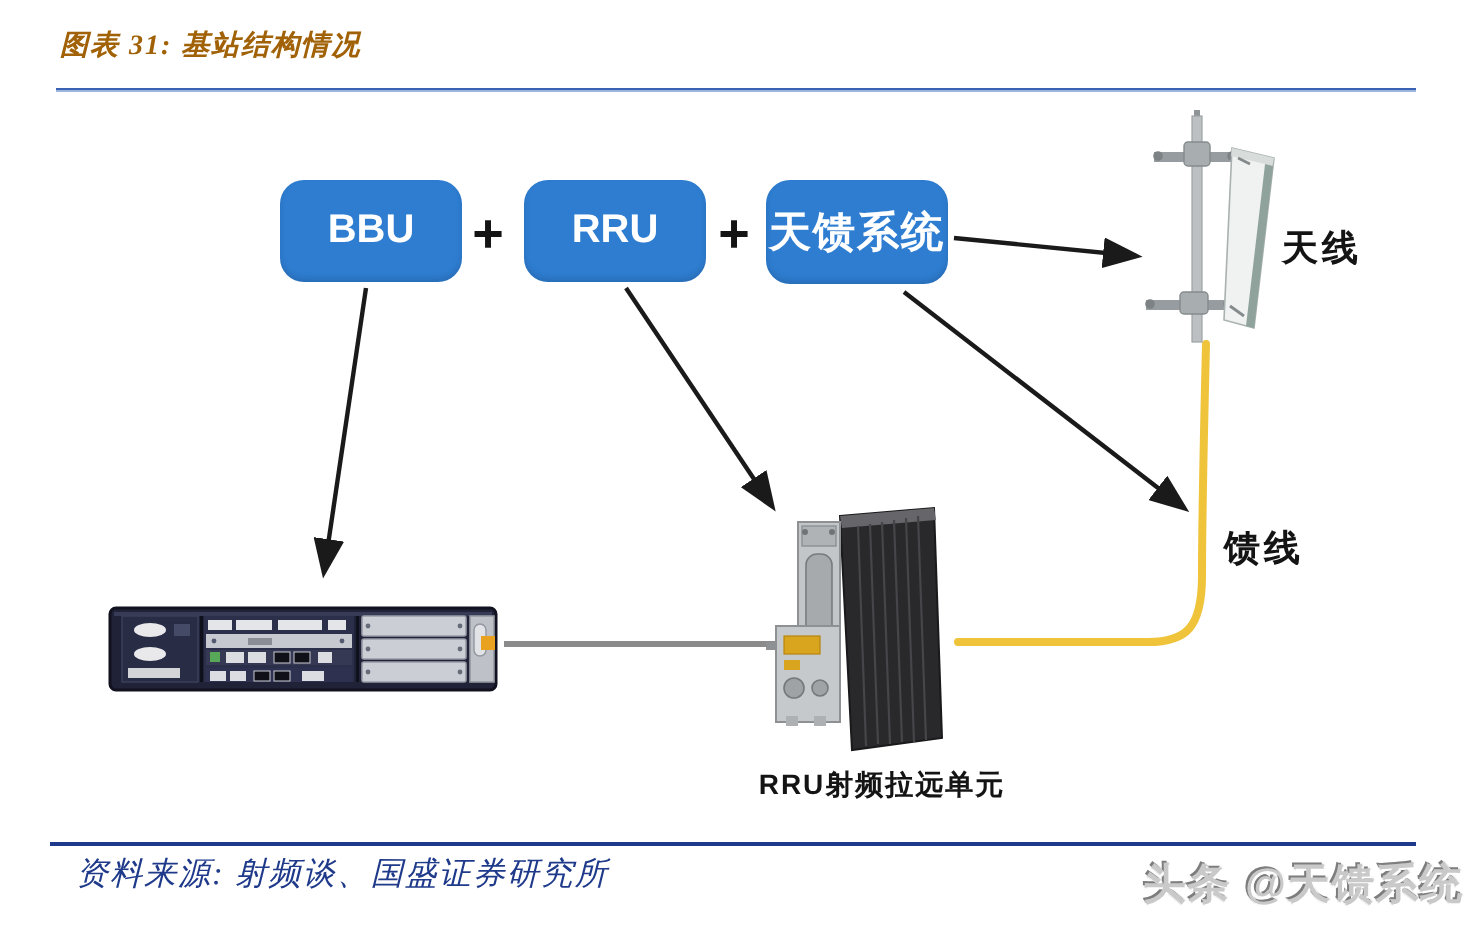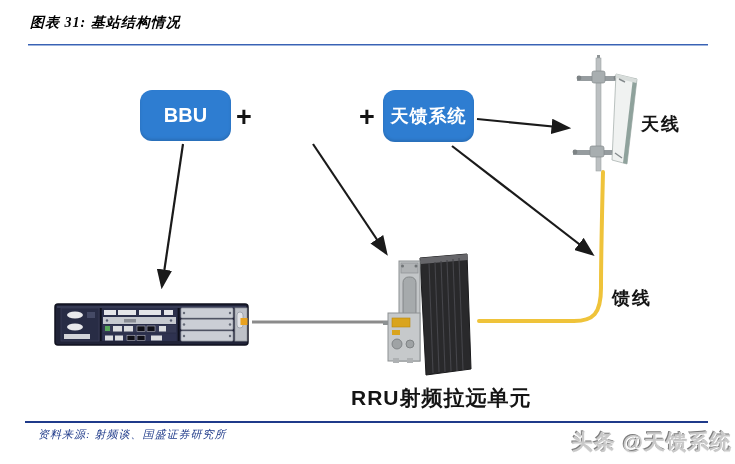--- a/index.html
+++ b/index.html
@@ -13,21 +13,21 @@
     font-family: "Liberation Sans", sans-serif;
   }
   .fig-title {
     position: absolute;
     left: 30px; top: 14px;
     font-family: "Liberation Serif", serif;
     font-style: italic;
     font-weight: 700;
     font-size: 14px;
     letter-spacing: 1px;
-    color: #000000;
+    color: #a16207;
     white-space: nowrap;
   }
   .rule-top {
     position: absolute;
     left: 28px; top: 44px;
     width: 680px; height: 2px;
     background: #3a62b4;
     border-bottom: 1px solid #9db4dd;
   }
   .node-box {
@@ -37,21 +37,21 @@
     border-radius: 12px;
     display: flex;
     align-items: center;
     justify-content: center;
     color: #ffffff;
     font-weight: 700;
     box-shadow: inset 0 -2px 3px rgba(0,0,0,0.12);
   }
   .box-bbu   { left: 140px; top: 90px; font-size: 20px; justify-content: center; }
   .box-rru   { left: 262px; top: 90px; font-size: 20px; }
-  .box-tk    { left: 383px; top: 90px; height: 52px; font-size: 18px; letter-spacing: 1px; }
+  .box-tk    { left: 383px; top: 90px; height: 52px; font-size: 21px; letter-spacing: 1px; }
   .plus {
     position: absolute;
     top: 102px;
     width: 24px;
     text-align: center;
     font-size: 27px;
     font-weight: 700;
     color: #141414;
   }
   .plus-1 { left: 232px; }
@@ -64,35 +64,35 @@
   .device {
     position: absolute;
   }
   .diag-label {
     position: absolute;
     color: #141414;
     font-weight: 700;
     white-space: nowrap;
   }
   .lbl-antenna { left: 641px; top: 112px; font-size: 18px; letter-spacing: 2px; text-align: center; }
-  .lbl-feeder  { left: 612px; top: 262px; font-size: 18px; letter-spacing: 2px; margin-top: 24px; }
+  .lbl-feeder  { left: 612px; top: 262px; font-size: 18px; letter-spacing: 2px; }
   .lbl-bbu-unit { left: 58px;  top: 361px; width: 192px; text-align: center; font-size: 17px; letter-spacing: 1px; }
-  .lbl-rru-unit { left: 351px; top: 384px; width: 180px; text-align: center; font-size: 21px; letter-spacing: 1px; }
+  .lbl-rru-unit { left: 351px; top: 384px; width: 180px; text-align: center; font-size: 14px; letter-spacing: 1px; }
   .rule-bottom {
     position: absolute;
     left: 25px; top: 421px;
     width: 683px; height: 2px;
     background: #1f3a8a;
   }
   .source-text {
     position: absolute;
     left: 38px; top: 427px;
     font-family: "Liberation Serif", serif;
     font-style: italic;
-    font-size: 11px;
+    font-size: 16px;
     letter-spacing: 1px;
     color: #1f3a8a;
     white-space: nowrap;
   }
   .watermark {
     position: absolute;
     left: 560px; top: 428px;
     width: 172px;
     text-align: right;
     font-size: 21px;
@@ -108,20 +108,23 @@
 
 <div class="page">
 
   <div class="fig-title">图表 31: 基站结构情况</div>
   <div class="rule-top"></div>
 
   <div class="node-box box-bbu">
     <span>BBU</span>
   </div>
   <div class="plus plus-1">+</div>
+  <div class="node-box box-rru">
+    <span>RRU</span>
+  </div>
   <div class="plus plus-2">+</div>
   <div class="node-box box-tk">
     <span>天馈系统</span>
   </div>
 
   <svg class="overlay" width="735" height="464" viewBox="0 0 735 464">
     <defs>
       <marker id="ah" markerWidth="9" markerHeight="7" refX="7.5" refY="3.5" orient="auto">
         <path d="M0,0 L9,3.5 L0,7 Z" fill="#1a1a1a"></path>
       </marker>

